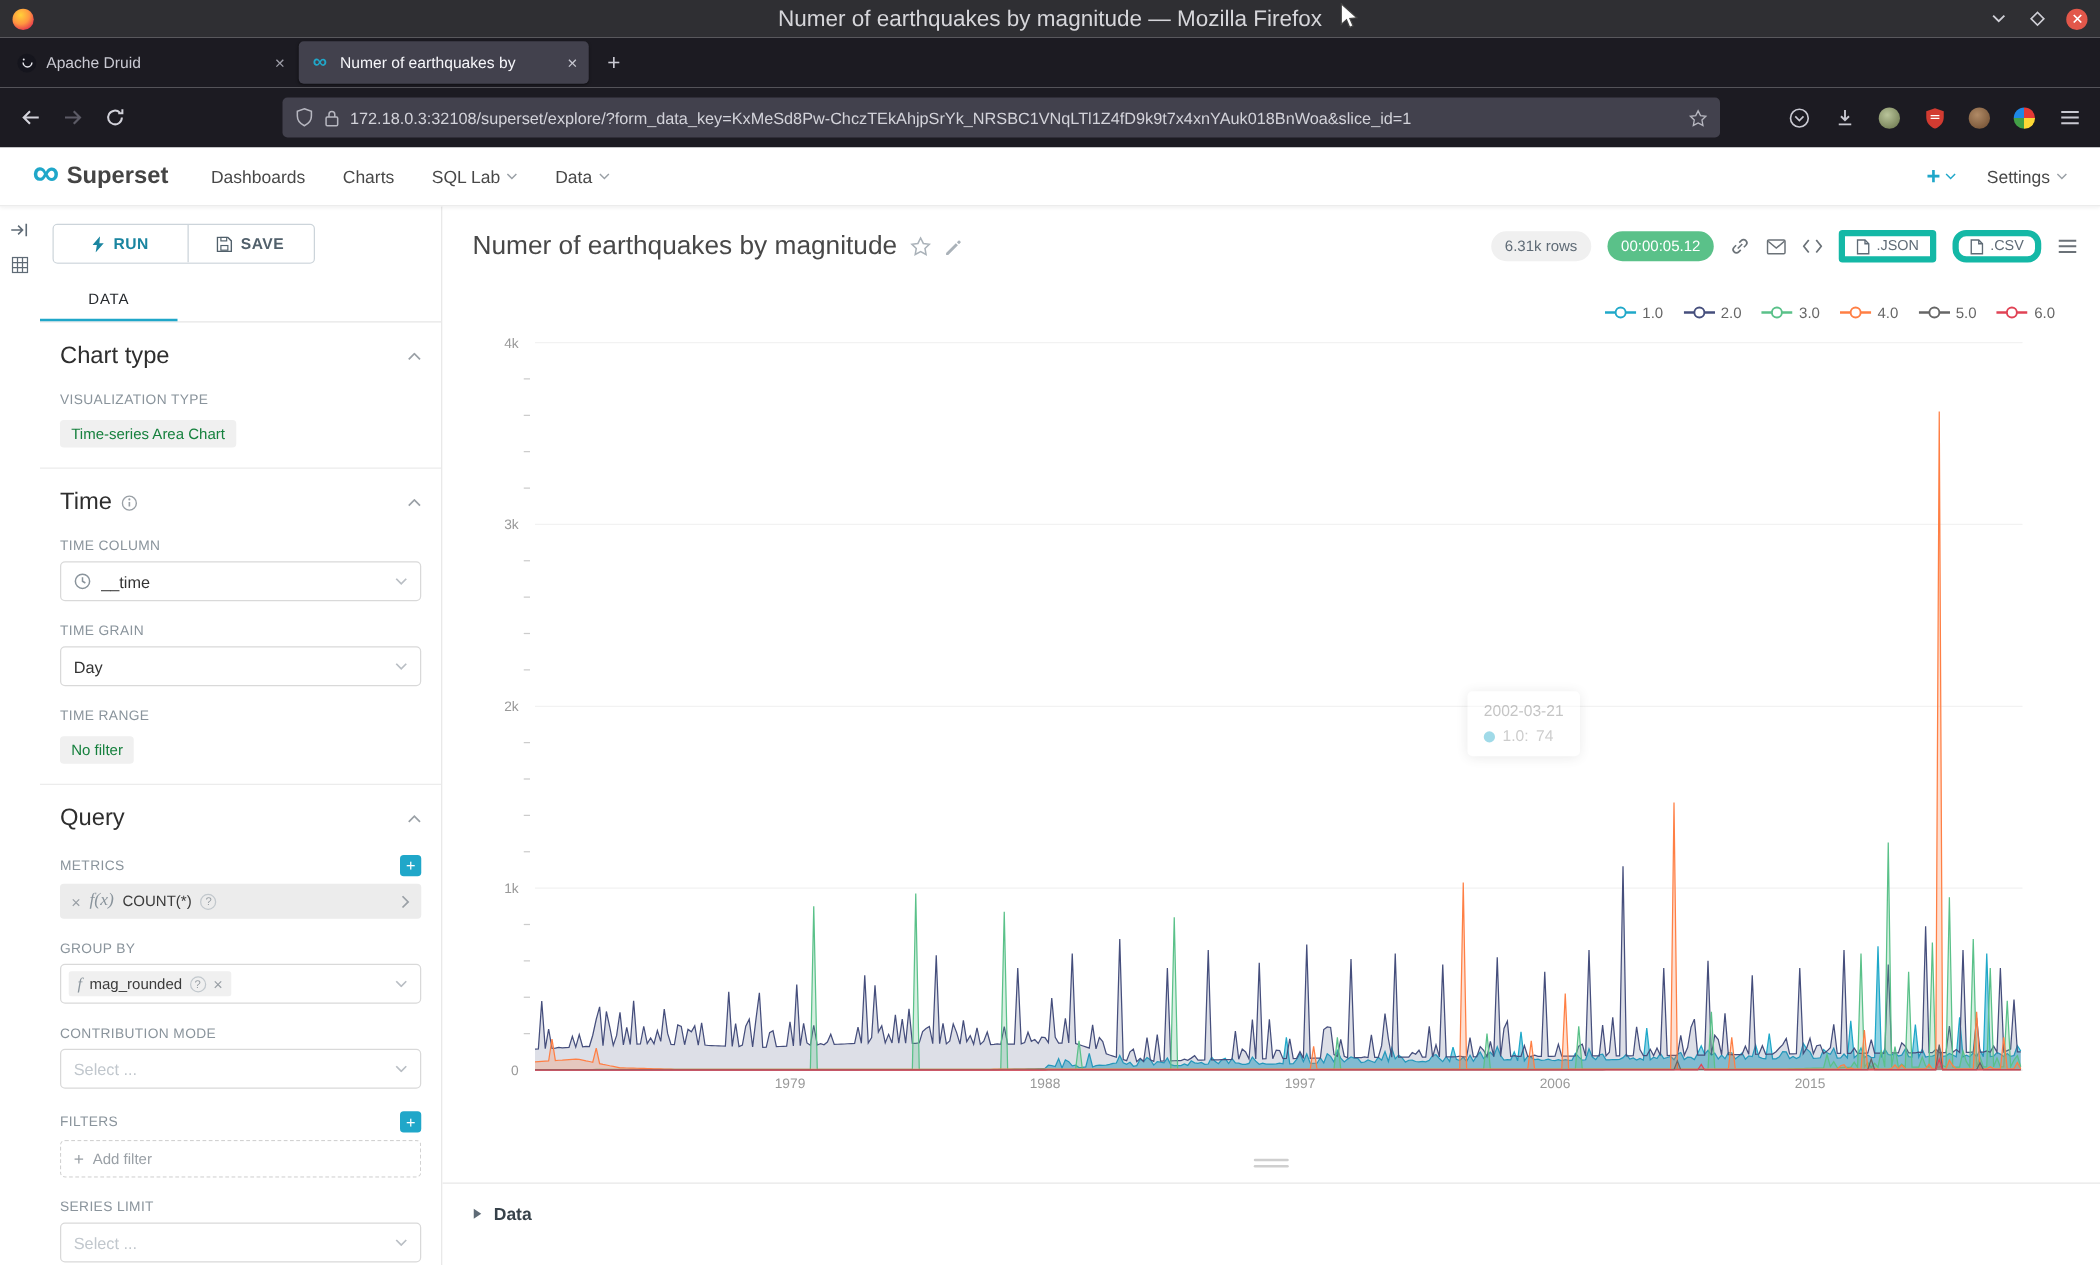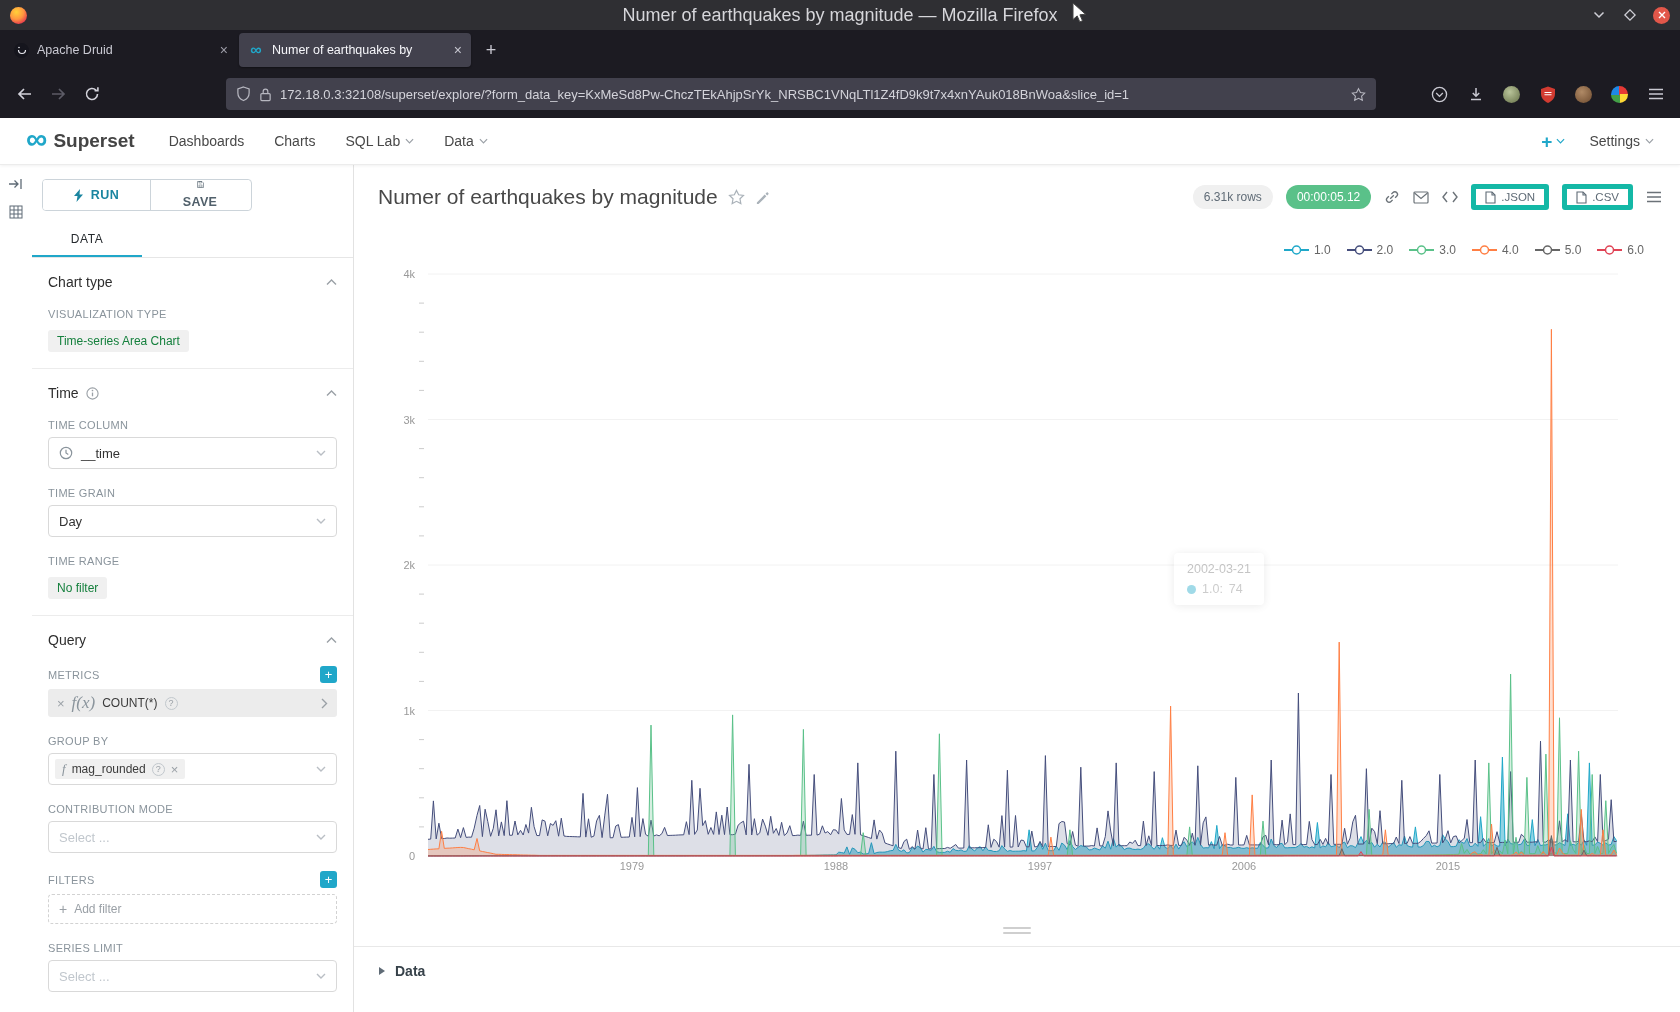--- a/index.html
+++ b/index.html
@@ -63,36 +63,36 @@
           font-size:12.5px;font-weight:bold;letter-spacing:.4px;box-sizing:border-box;}
   .run-btn{width:107px;color:#1a85a0;}
   .save-btn{width:99px;color:#51606b;border-left:1px solid #ccd4da;}
   .panel-tabs{display:flex;border-bottom:1px solid #e6e6e6;margin-top:12px;}
   .ptab{height:34px;display:flex;align-items:center;justify-content:center;font-size:12px;letter-spacing:.6px;
         color:#5f6b76;box-sizing:border-box;}
   .ptab.active{color:#262a2e;border-bottom:2px solid #20A7C9;}
   .ptab-data{width:110px;}
   .ptab-custom{flex:1;}
   .section{padding:16px;border-bottom:1px solid #ececec;}
-  .sec-head{display:flex;align-items:center;gap:7px;font-size:14px;color:#2e2e2e;}
+  .sec-head{display:flex;align-items:center;gap:7px;font-size:19px;color:#2e2e2e;}
   .sec-chevron{margin-left:auto;color:#9aa0a6;}
   .plabel{font-size:11px;color:#8a949c;letter-spacing:.3px;margin:18px 0 6px;}
   .plabel-row{display:flex;align-items:center;justify-content:space-between;margin-top:18px;}
   .plabel-row .plabel{margin:0;}
   .plus-sq{width:17px;height:17px;border-radius:3px;background:#20A7C9;color:#fff;font-size:13px;
            display:flex;align-items:center;justify-content:center;line-height:1;}
   .tag{display:inline-block;background:#f0f0f0;color:#15803d;font-size:12px;padding:4px 9px;border-radius:3px;margin-top:4px;}
   .select{height:32px;border:1px solid #d9d9d9;border-radius:4px;display:flex;align-items:center;padding:0 10px;
           box-sizing:border-box;font-size:13px;color:#333;gap:8px;}
   .sel-caret{margin-left:auto;color:#b9bec4;display:flex;}
   .placeholder{color:#c1c7cd;}
   .metric-chip{height:28px;background:#ececec;border-radius:3px;display:flex;align-items:center;gap:7px;padding:0 9px;
                box-sizing:border-box;margin-top:6px;font-size:12px;color:#3b3b3b;}
   .chip-x{color:#9aa0a6;font-size:13px;line-height:1;}
-  .fx{font-family:"Liberation Serif",serif;font-style:italic;font-size:17px;color:#8a949c;}
+  .fx{font-family:"Liberation Serif",serif;font-style:italic;font-size:14px;color:#8a949c;}
   .qmark{width:13px;height:13px;border:1px solid #c2c8cd;border-radius:50%;color:#9aa0a6;font-size:9px;
          display:inline-flex;align-items:center;justify-content:center;flex:none;box-sizing:border-box;}
   .chip-caret{margin-left:auto;color:#9aa0a6;display:flex;}
   .inner-chip{background:#f0f0f0;border-radius:2px;display:flex;align-items:center;gap:6px;padding:2px 7px;
               font-size:12px;color:#3b3b3b;}
   .add-filter{height:30px;border:1px dashed #d2d2d2;border-radius:4px;display:flex;align-items:center;gap:7px;
               padding:0 10px;color:#9aa0a6;font-size:12px;margin-top:6px;box-sizing:border-box;}
 
   
   #main{position:absolute;left:354px;top:165px;right:0;bottom:0;background:#fff;}
@@ -290,21 +290,21 @@
 </div>
 
 <div class="control-panel">
   <div class="run-save">
     <button class="rs-btn run-btn" style="border:none;cursor:pointer;">
       <svg width="10" height="13" viewBox="0 0 10 13">
           <path d="M6 0L0 7h3.5L2.5 13 9 5.5H5.5z" fill="currentColor"></path>
         </svg>
       <span>RUN</span>
     </button>
-    <button class="rs-btn save-btn" style="border-top:none;border-right:none;border-bottom:none;cursor:pointer;flex-direction:column;">
+    <button class="rs-btn save-btn" style="border-top:none;border-right:none;border-bottom:none;cursor:pointer;">
       <svg width="13" height="13" viewBox="0 0 14 14">
           <path d="M1 1h9l3 3v9H1z" fill="none" stroke="currentColor" stroke-width="1.2"></path>
           <rect x="4" y="8" width="6" height="4" fill="none" stroke="currentColor"></rect>
           <rect x="4" y="1" width="5" height="3" fill="none" stroke="currentColor"></rect>
         </svg>
       <span>SAVE</span>
     </button>
   </div>
 
   <div class="panel-tabs">
@@ -466,21 +466,21 @@
             <path d="M5 1L1 6l4 5M11 1l4 5-4 5" fill="none" stroke="currentColor" stroke-width="1.4"></path>
           </svg>
         </span>
       <button class="file-btn" style="cursor:pointer;">
         <svg width="11" height="13" viewBox="0 0 11 13">
             <path d="M1 1h6l3 3v8H1z" fill="none" stroke="currentColor" stroke-width="1.1"></path>
             <path d="M7 1v3h3" fill="none" stroke="currentColor" stroke-width="1.1"></path>
           </svg>
         <span>.JSON</span>
       </button>
-      <button class="file-btn" style="cursor:pointer;">
+      <button class="file-btn" style="cursor:pointer;border-radius:11px;">
         <svg width="11" height="13" viewBox="0 0 11 13">
             <path d="M1 1h6l3 3v8H1z" fill="none" stroke="currentColor" stroke-width="1.1"></path>
             <path d="M7 1v3h3" fill="none" stroke="currentColor" stroke-width="1.1"></path>
           </svg>
         <span>.CSV</span>
       </button>
       <span class="hdr-icon">
         <svg width="16" height="12" viewBox="0 0 16 12">
             <path d="M1 1.5h14M1 6h14M1 10.5h14" stroke="currentColor" stroke-width="1.6"></path>
           </svg>

